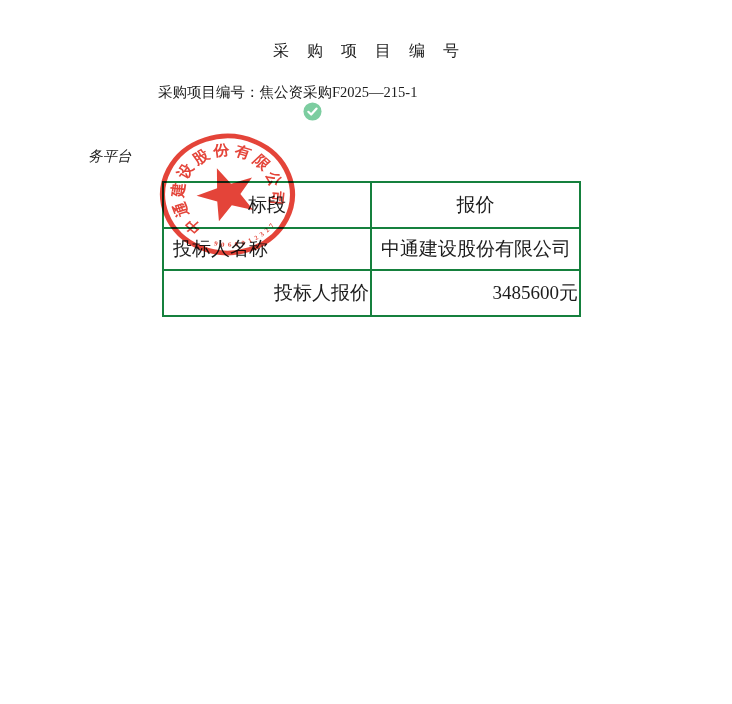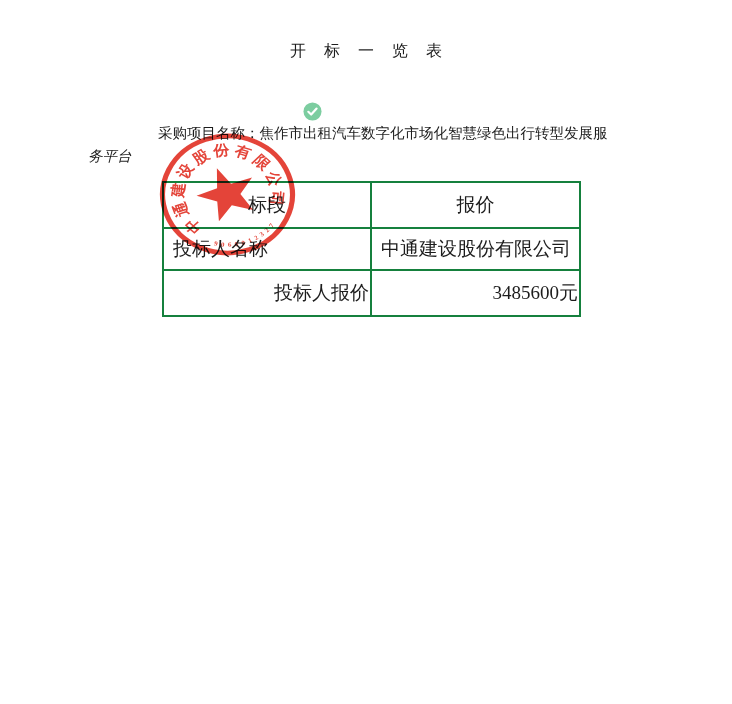--- a/index.html
+++ b/index.html
@@ -63,23 +63,23 @@
     position:absolute;
     left:303px;top:102px;
     width:19px;height:19px;
   }
 </style>
 </head>
 <body>
 
 <div id="page">
 
-  <div class="doc-title">开标一览表</div>
+  <div class="doc-title">采购项目编号</div>
 
-  <div class="para p-name1">采购项目名称：焦作市出租汽车数字化市场化智慧绿色出行转型发展服</div>
+  <div class="para p-number">采购项目编号：焦公资采购F2025—215-1</div>
   <div class="para p-name2">务平台</div>
 
   <table class="bid">
     <tbody>
         <tr class="hdr">
       <td class="c1">标段</td>
       <td class="c2">报价</td>
     </tr>
     <tr class="r1">
       <td class="c1 lt">投标人名称</td>

